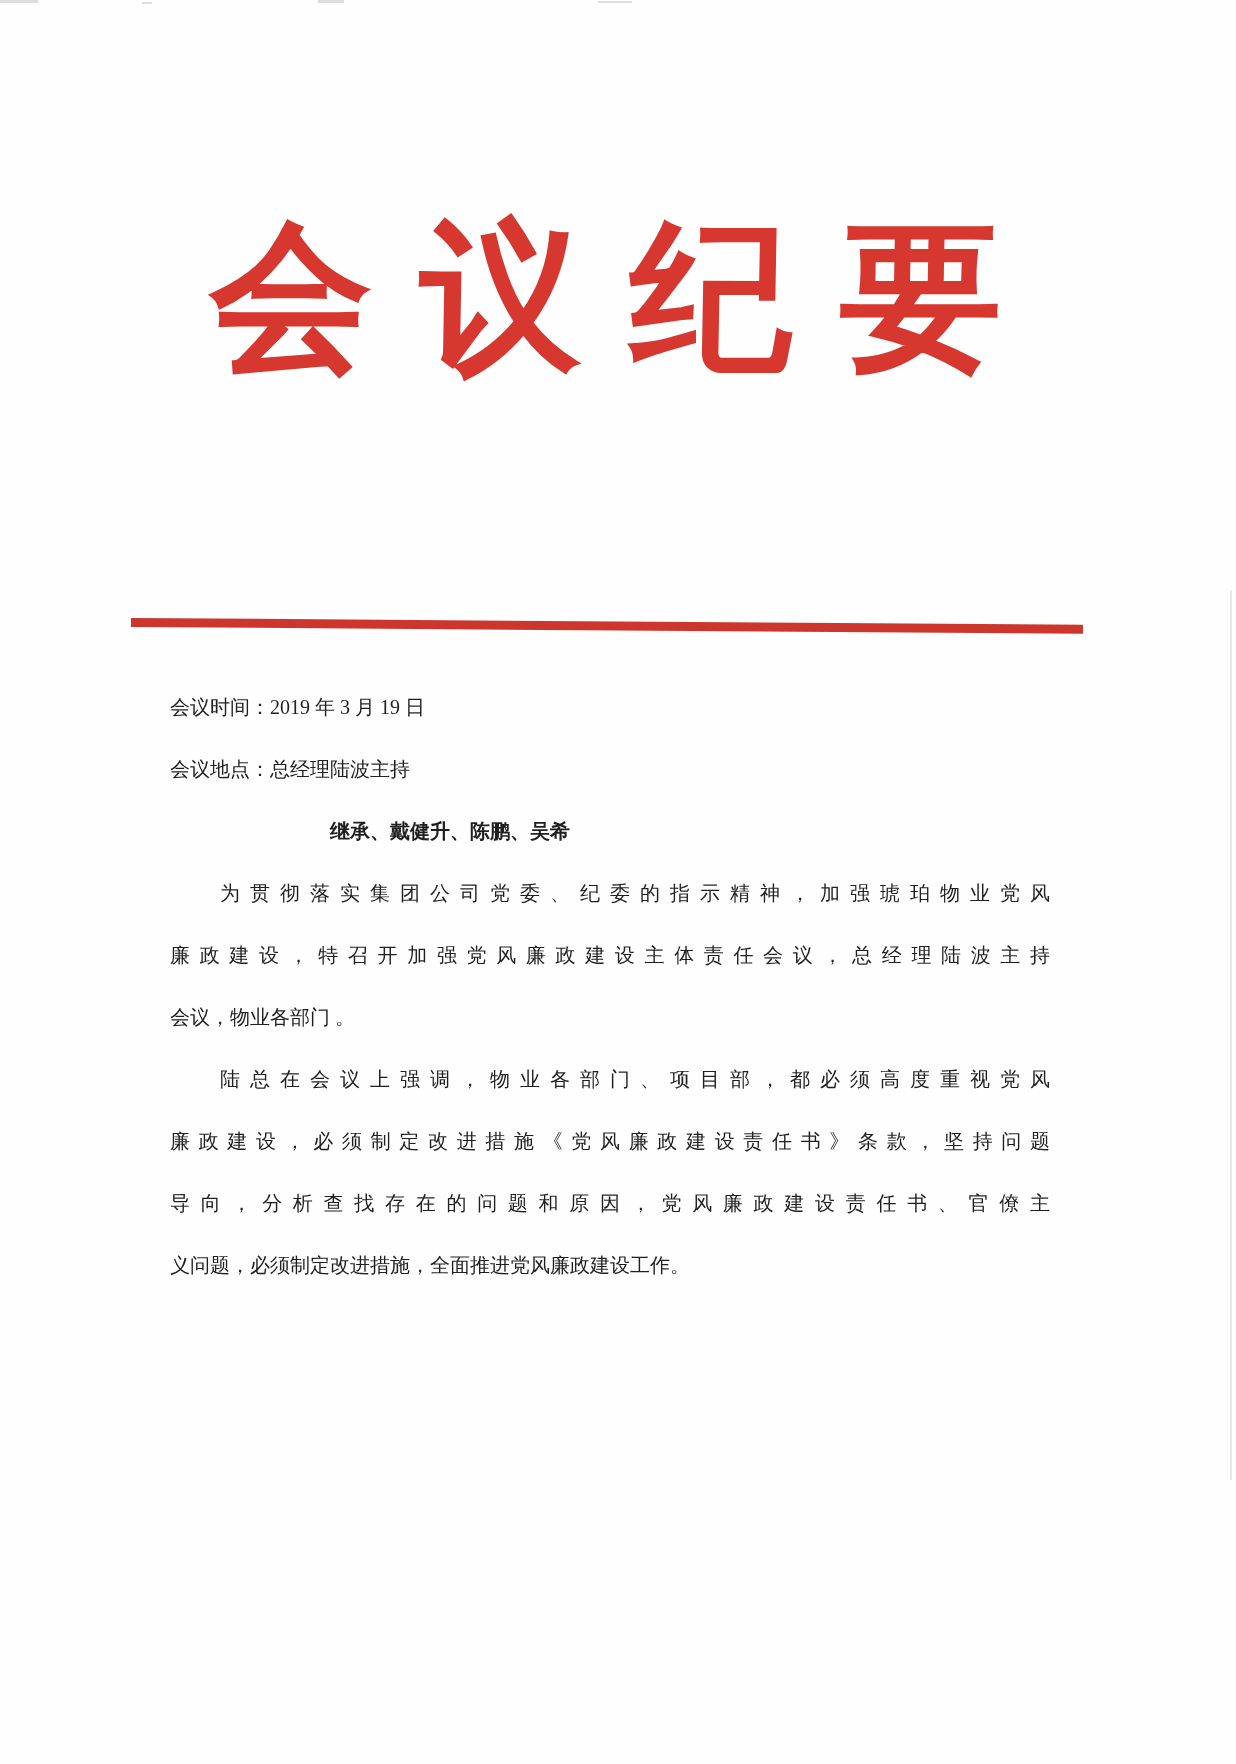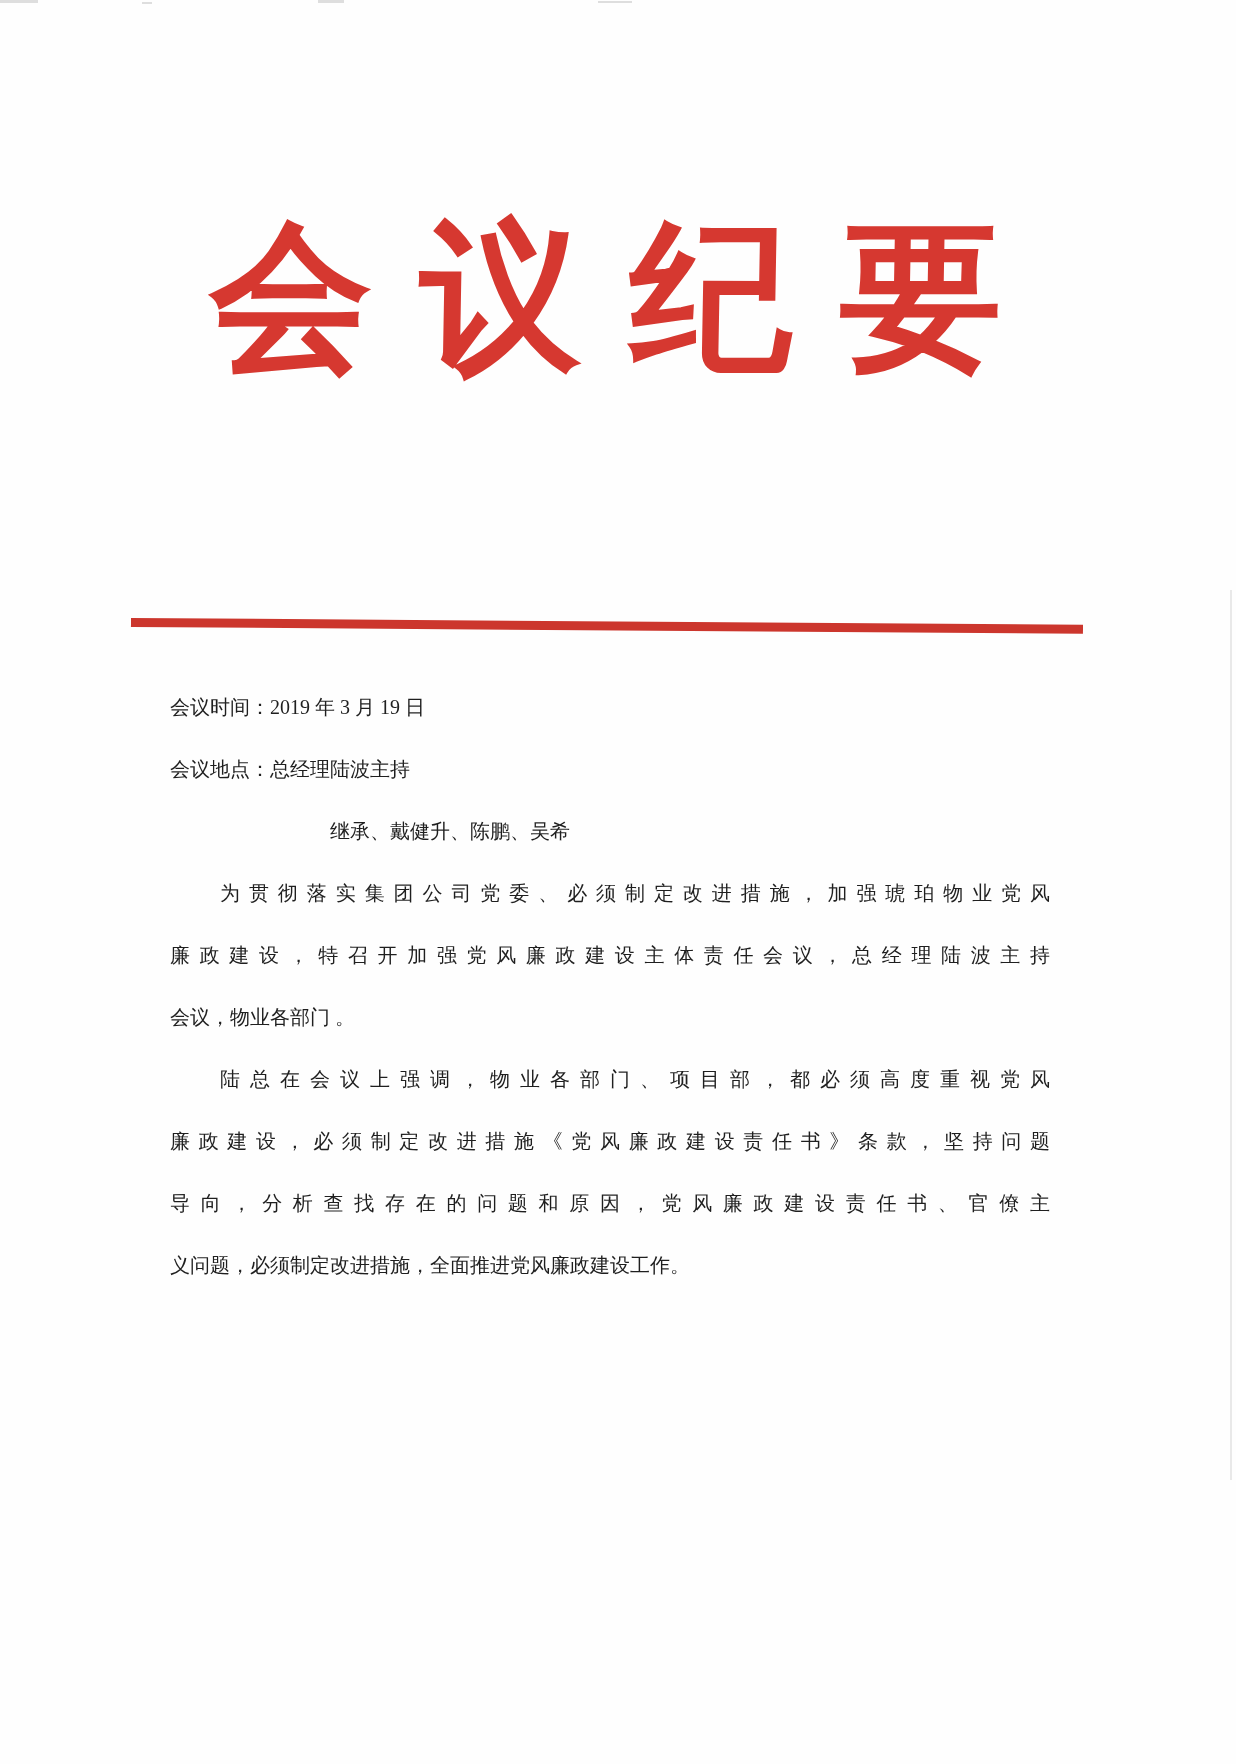--- a/index.html
+++ b/index.html
@@ -48,21 +48,21 @@
     white-space:nowrap;
   }
   .just{
     white-space:normal;
     text-align:justify;
     text-align-last:justify;
     text-justify:inter-character;
   }
   .ind{padding-left:50px;}
   .ind-topic{padding-left:60px;}
-  .hang2{padding-left:160px;}
+  .hang2{padding-left:160px;font-weight:bold;}
 </style>
 </head>
 <body>
 
 <div class="page">
 
   <div class="speck s1"></div>
   <div class="speck s2"></div>
   <div class="speck s3"></div>
   <div class="speck s4"></div>
@@ -70,21 +70,21 @@
 
   <div class="doc-title" style="color: rgb(214, 56, 48);">会议纪要</div>
 
   <div class="red-rule" style="background: rgb(204, 54, 45);"></div>
 
   <div class="doc-body" style="color: rgb(31, 31, 31);">
     <div class="line">会议时间：2019 年 3 月 19 日</div>
     <div class="line">会议地点：总经理陆波主持</div>
     <div class="line hang2">继承、戴健升、陈鹏、吴希</div>
 
-    <div class="line ind just">为贯彻落实集团公司党委、必须制定改进措施，加强琥珀物业党风</div>
+    <div class="line ind just">为贯彻落实集团公司党委、纪委的指示精神，加强琥珀物业党风</div>
     <div class="line just">廉政建设，特召开加强党风廉政建设主体责任会议，总经理陆波主持</div>
     <div class="line">会议，物业各部门 。</div>
 
     <div class="line ind just">陆总在会议上强调，物业各部门、项目部，都必须高度重视党风</div>
     <div class="line just">廉政建设，必须制定改进措施《党风廉政建设责任书》条款，坚持问题</div>
     <div class="line just">导向，分析查找存在的问题和原因，党风廉政建设责任书、官僚主</div>
     <div class="line">义问题，必须制定改进措施，全面推进党风廉政建设工作。</div>
   </div>
 
 </div>

